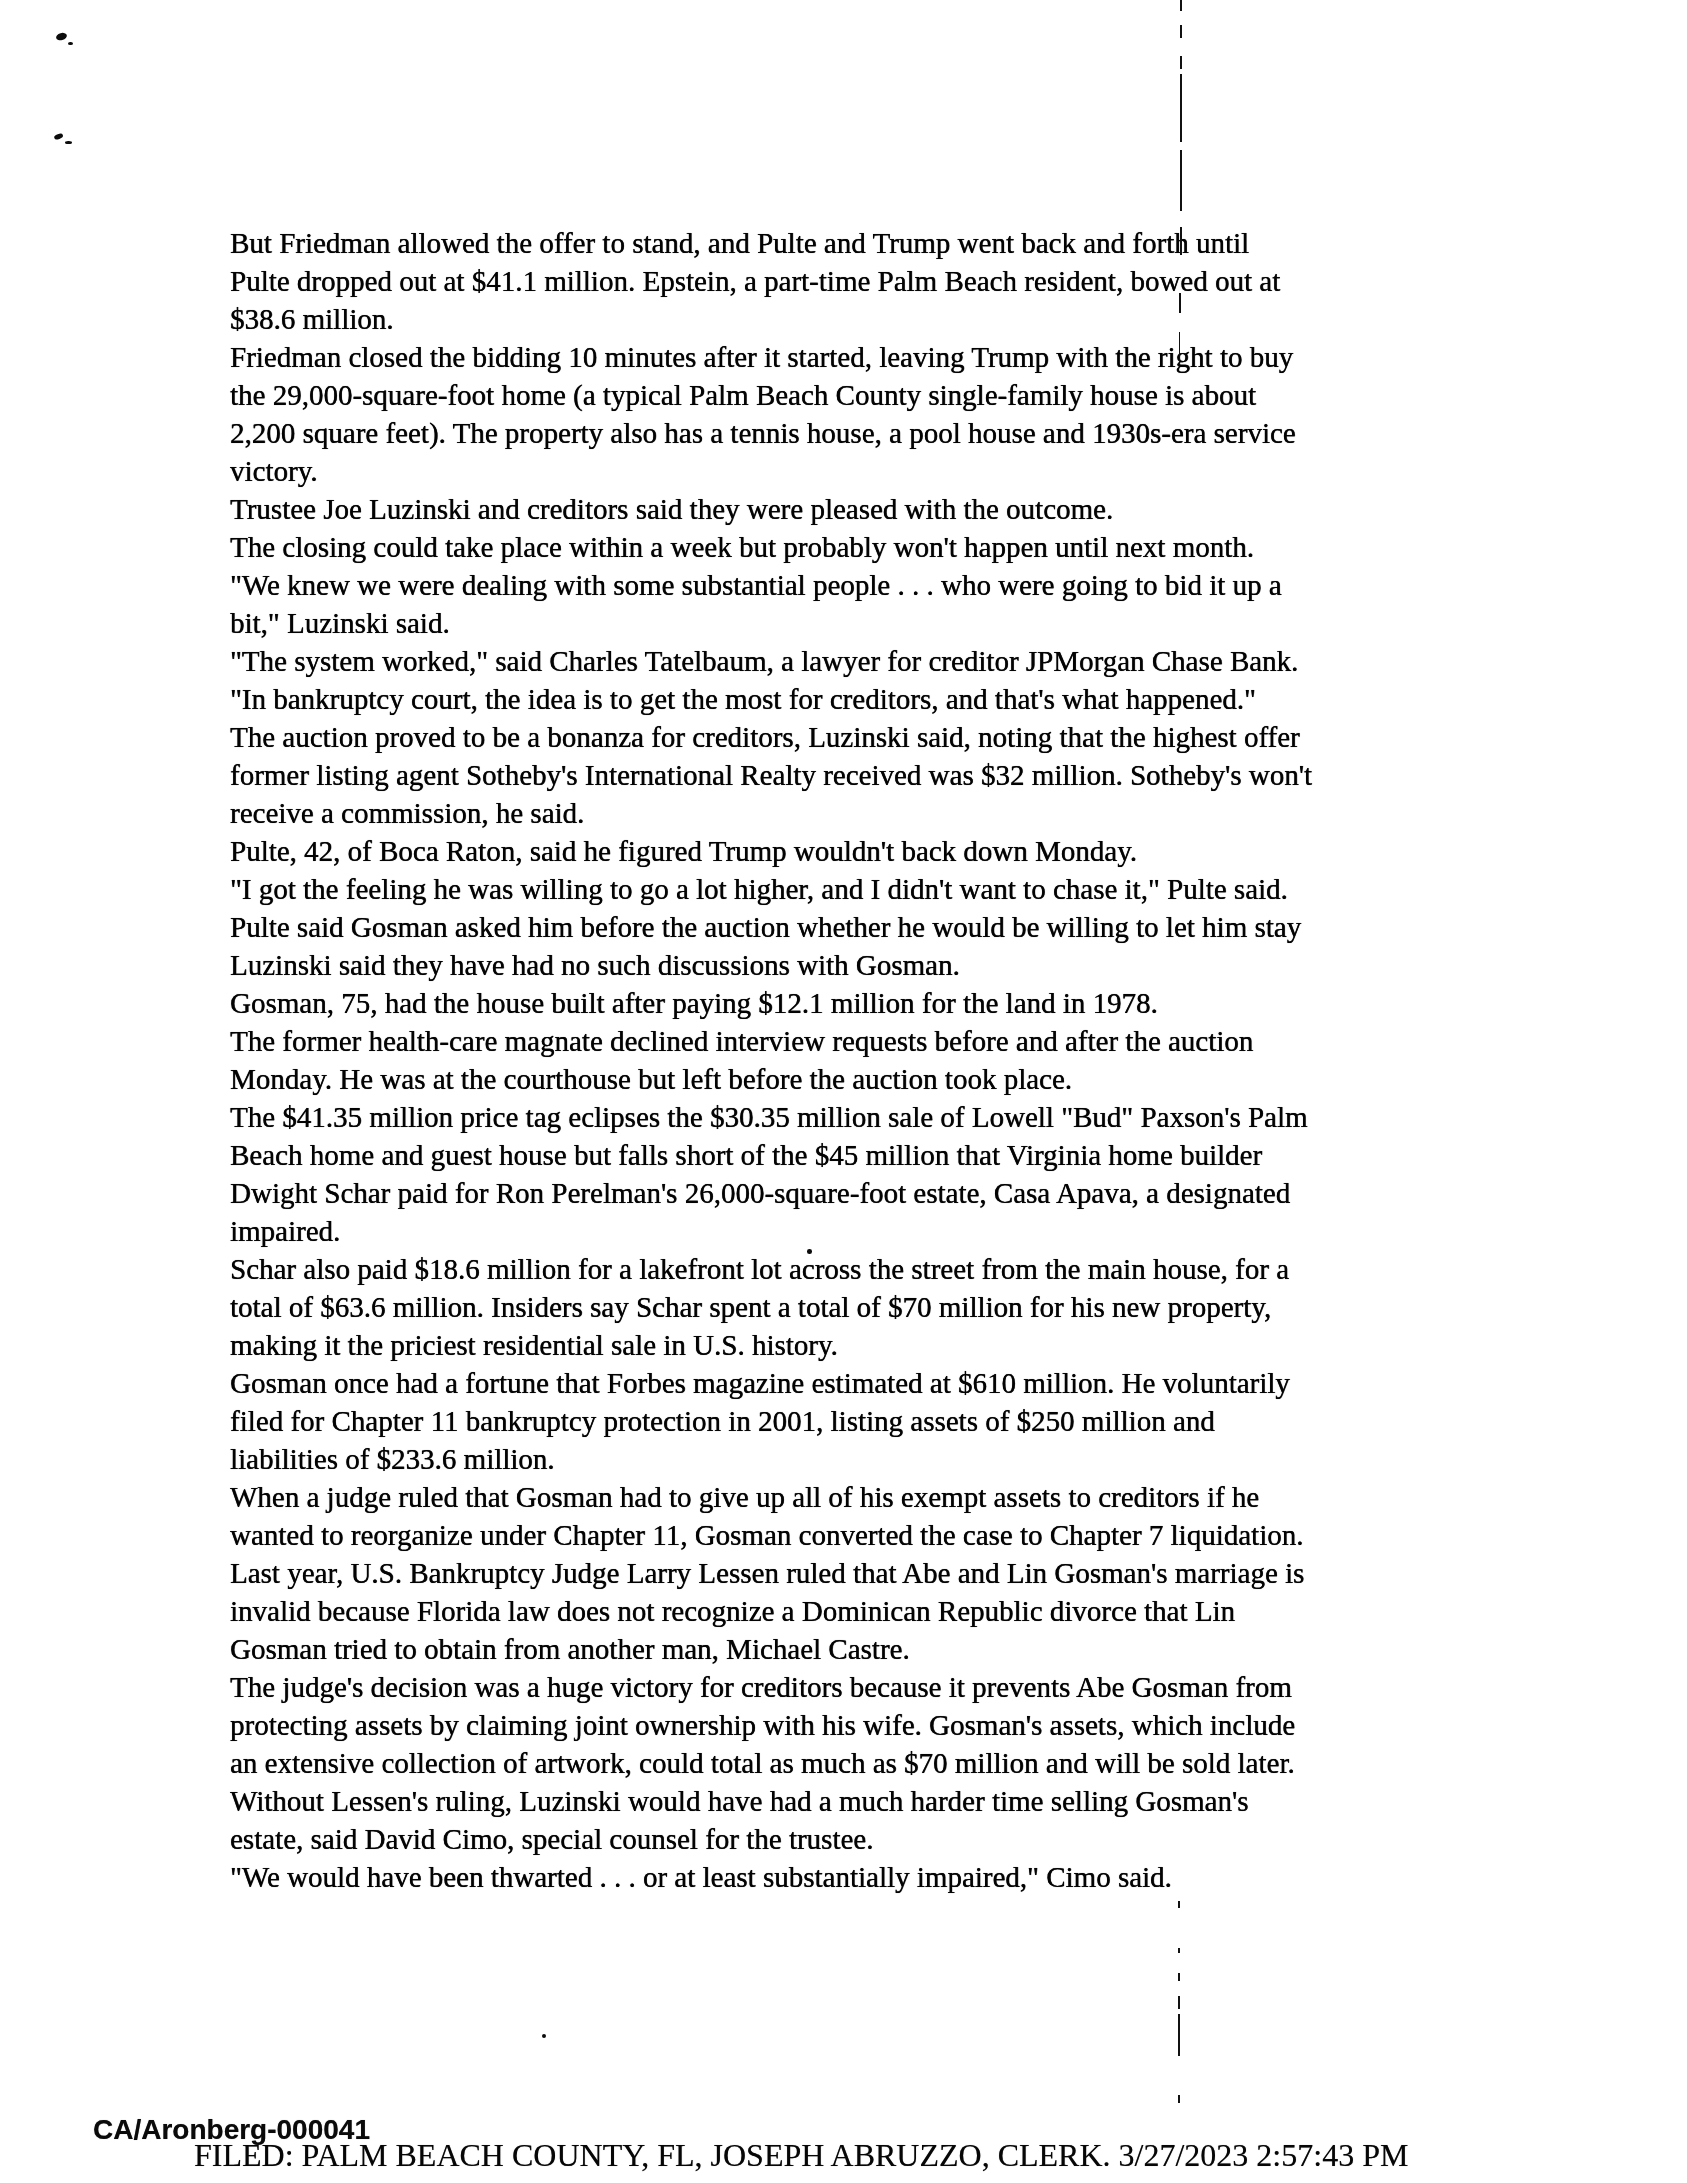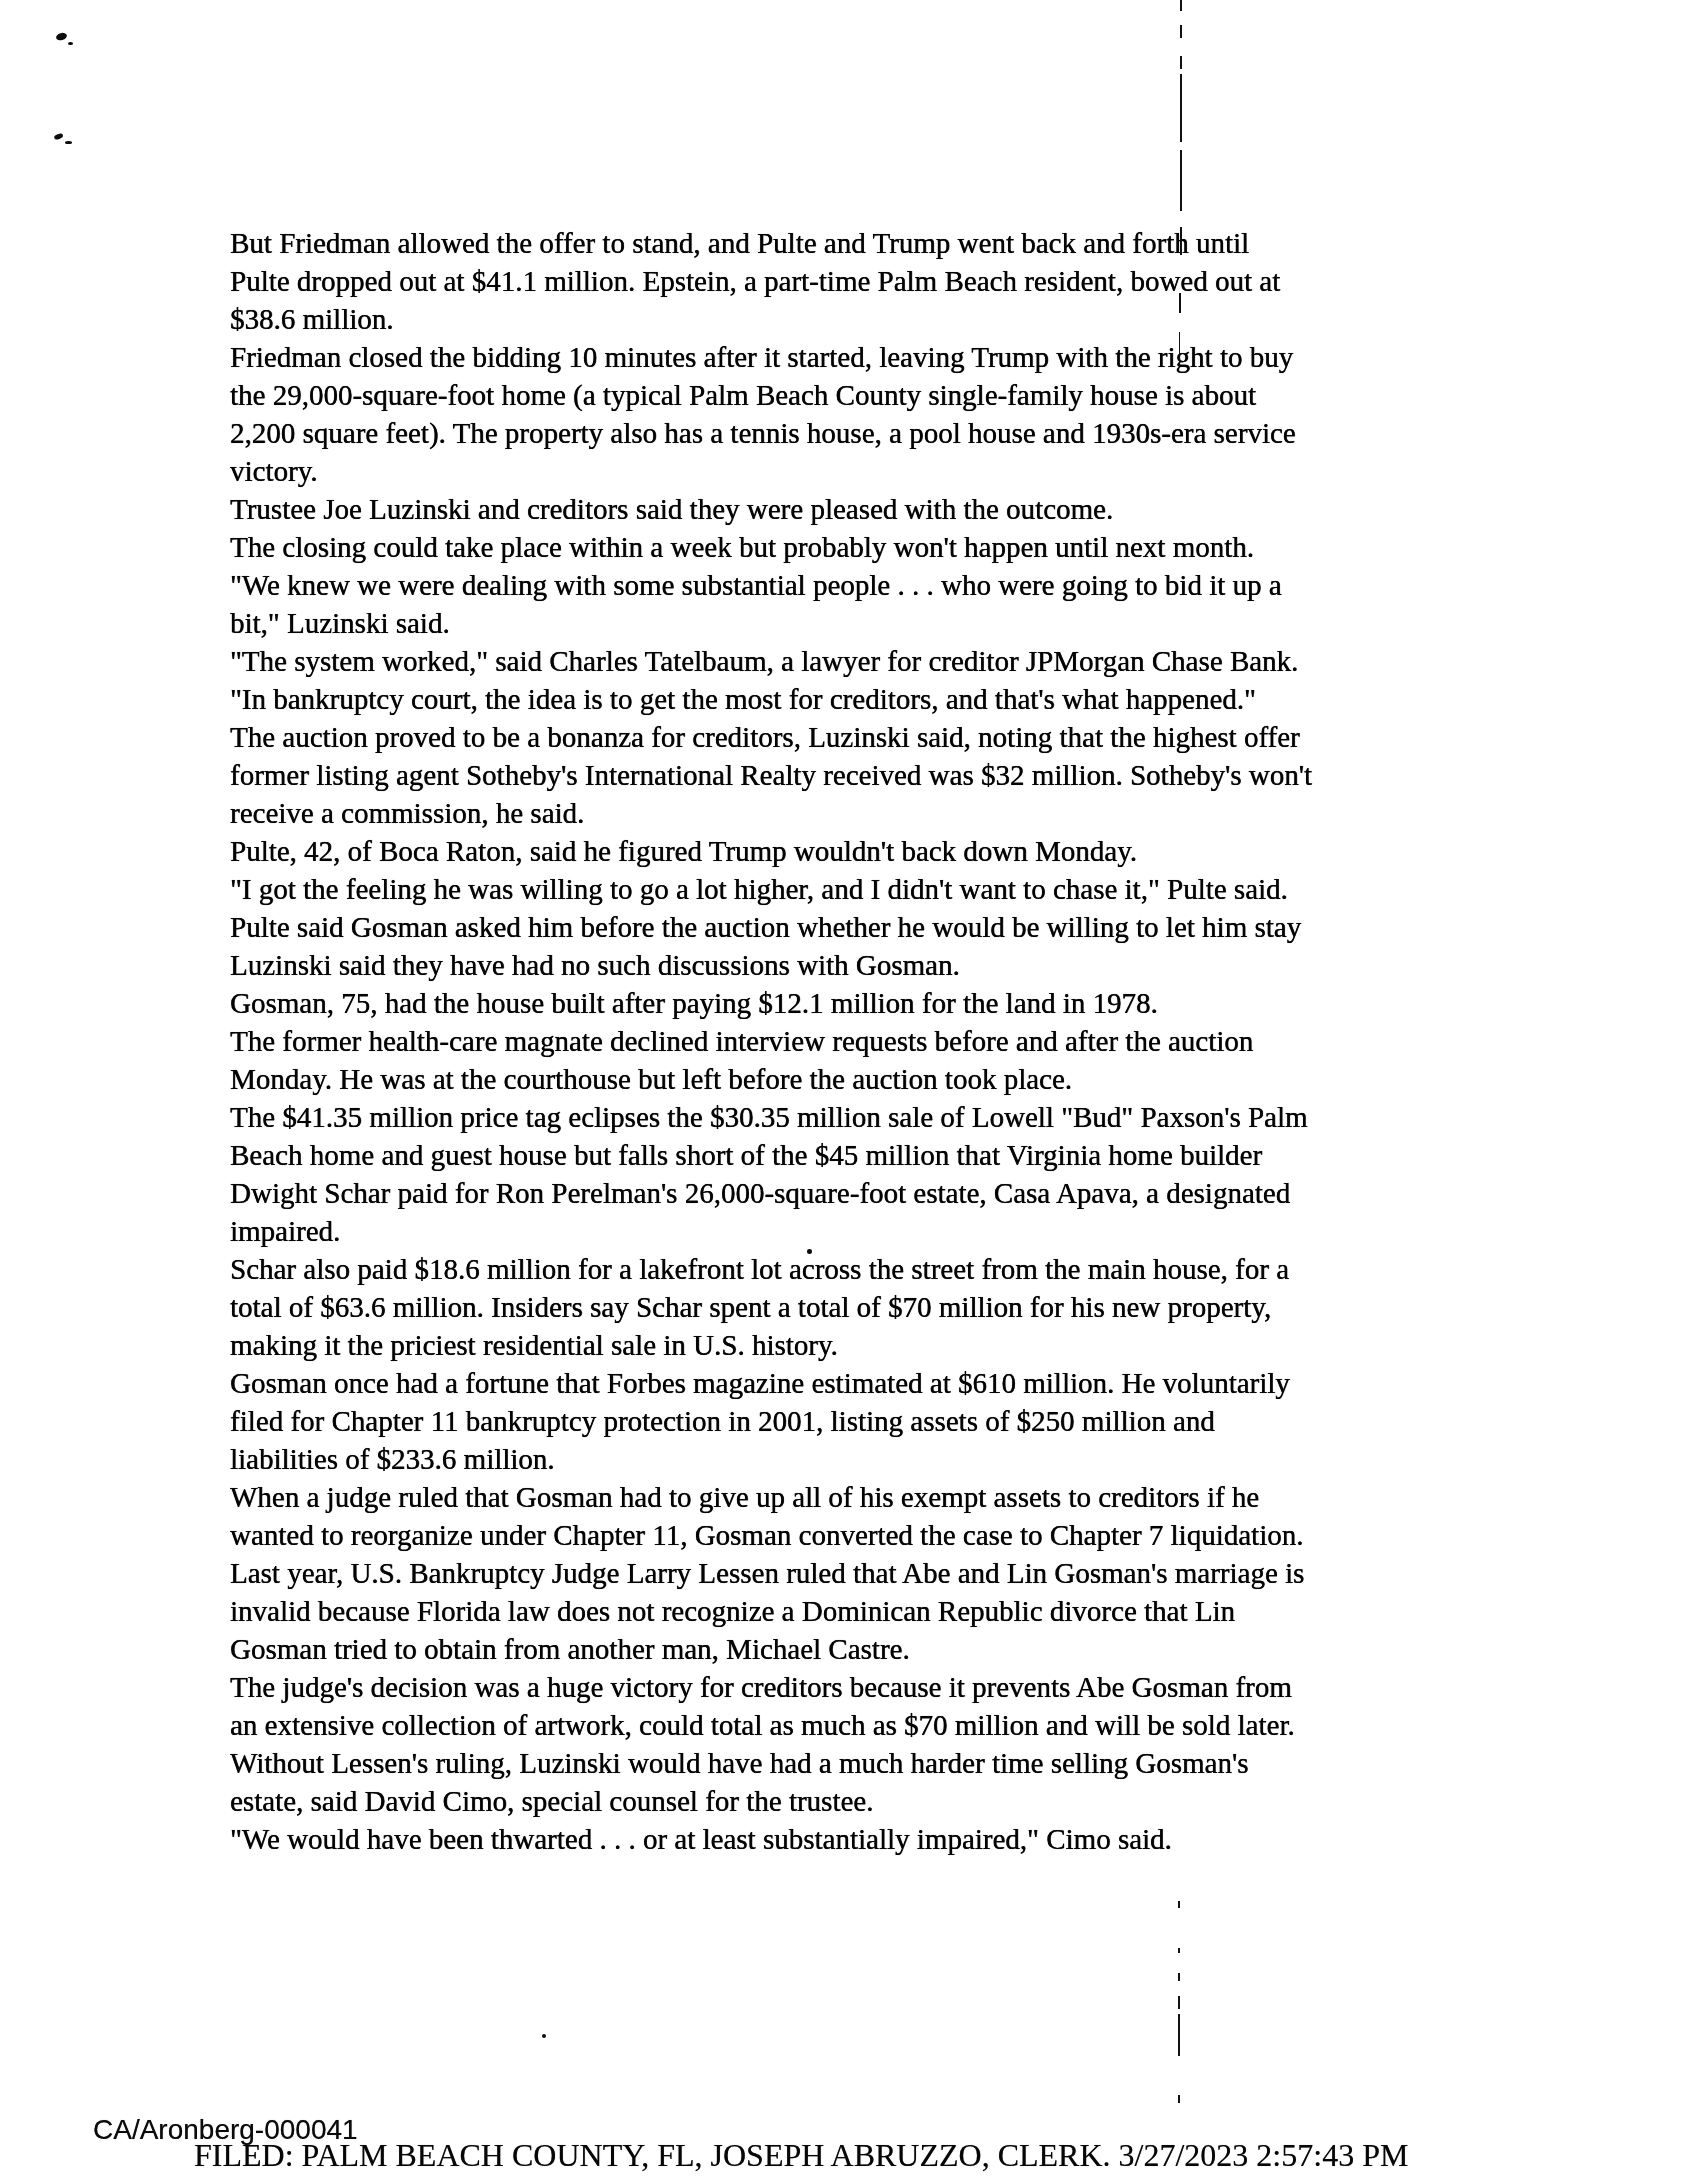--- a/index.html
+++ b/index.html
@@ -28,21 +28,21 @@
   }
   .article .line {
     white-space: nowrap;
   }
   .bates {
     position: absolute;
     left: 93px;
     top: 2114px;
     font-family: "Liberation Sans", sans-serif;
     font-size: 28px;
-    font-weight: normal;
+    font-weight: bold;
     color: #0a0a0a;
     white-space: nowrap;
     text-shadow: 0 0 0.7px rgba(0,0,0,0.6);
   }
   .filed {
     position: absolute;
     left: 194px;
     top: 2137px;
     font-family: "Liberation Serif", serif;
     font-size: 32px;
@@ -100,20 +100,21 @@
       <div class="line">making it the priciest residential sale in U.S. history.</div>
       <div class="line">Gosman once had a fortune that Forbes magazine estimated at $610 million. He voluntarily</div>
       <div class="line">filed for Chapter 11 bankruptcy protection in 2001, listing assets of $250 million and</div>
       <div class="line">liabilities of $233.6 million.</div>
       <div class="line">When a judge ruled that Gosman had to give up all of his exempt assets to creditors if he</div>
       <div class="line">wanted to reorganize under Chapter 11, Gosman converted the case to Chapter 7 liquidation.</div>
       <div class="line">Last year, U.S. Bankruptcy Judge Larry Lessen ruled that Abe and Lin Gosman's marriage is</div>
       <div class="line">invalid because Florida law does not recognize a Dominican Republic divorce that Lin</div>
       <div class="line">Gosman tried to obtain from another man, Michael Castre.</div>
       <div class="line">The judge's decision was a huge victory for creditors because it prevents Abe Gosman from</div>
+      <div class="line">protecting assets by claiming joint ownership with his wife. Gosman's assets, which include</div>
       <div class="line">an extensive collection of artwork, could total as much as $70 million and will be sold later.</div>
       <div class="line">Without Lessen's ruling, Luzinski would have had a much harder time selling Gosman's</div>
       <div class="line">estate, said David Cimo, special counsel for the trustee.</div>
       <div class="line">"We would have been thwarted . . . or at least substantially impaired," Cimo said.</div>
     </div>
 
   <div class="bates">CA/Aronberg-000041</div>
 
   <div class="filed">FILED: PALM BEACH COUNTY, FL, JOSEPH ABRUZZO, CLERK. 3/27/2023 2:57:43 PM</div>
 

